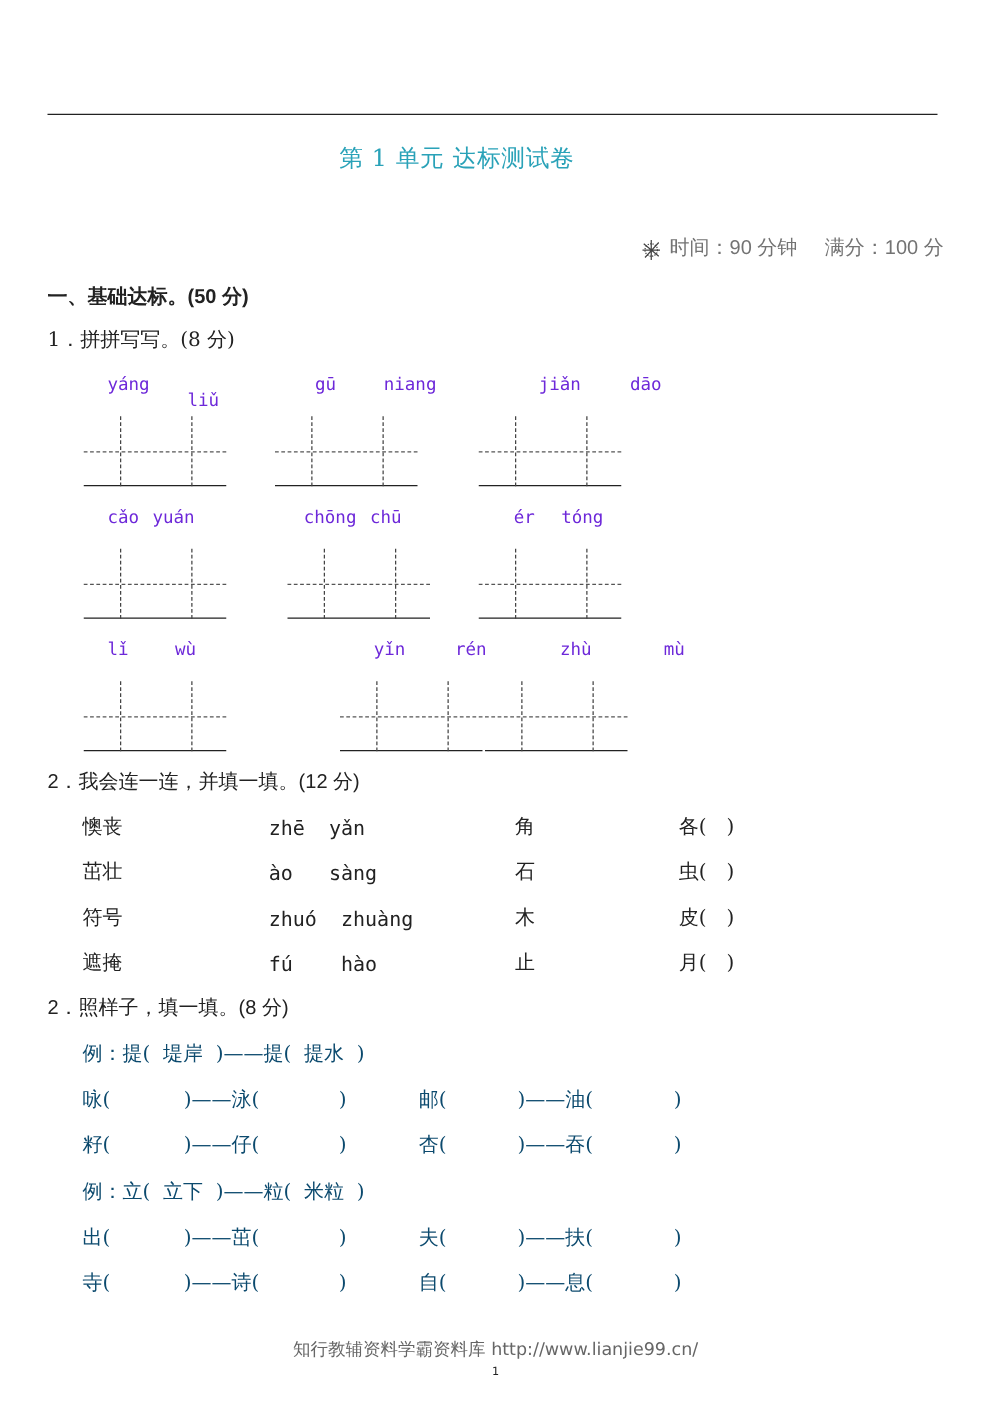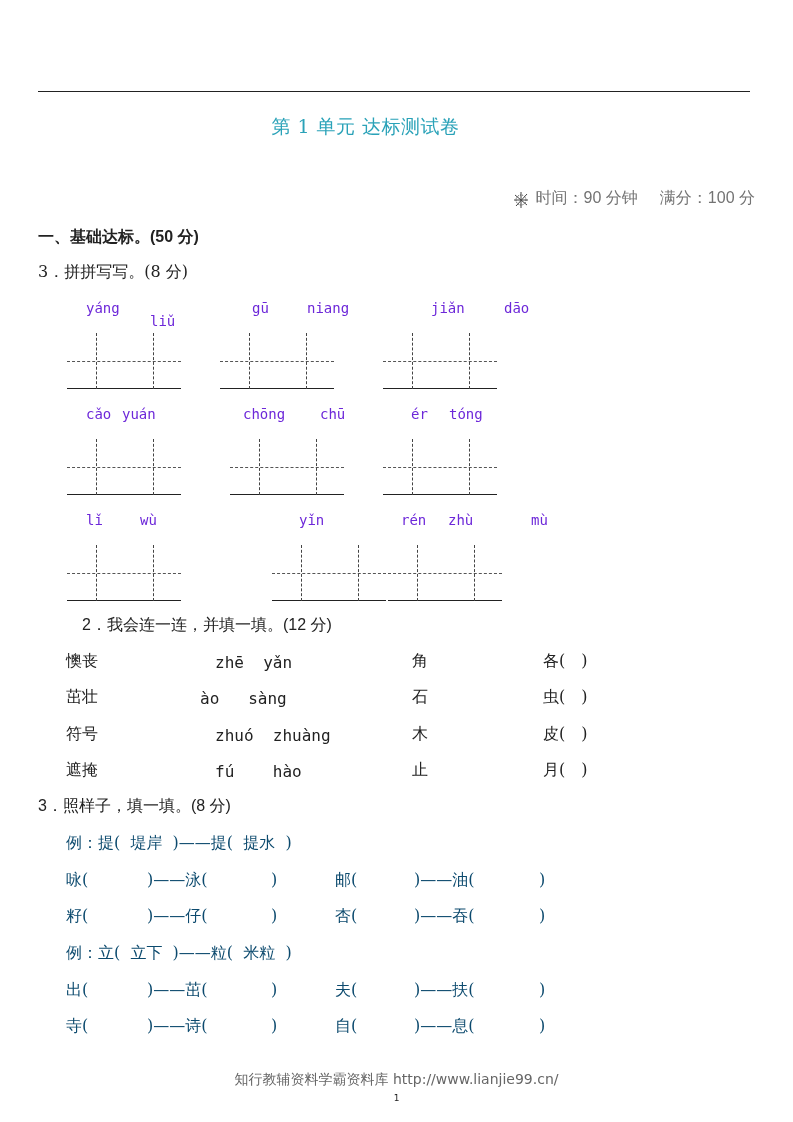--- a/index.html
+++ b/index.html
@@ -41,21 +41,21 @@
       </g>
     </svg>
   </span>
   <span>时间：90 分钟</span>
   <span style="width:10px;display:inline-block"></span>
   <span>满分：100 分</span>
 </div>
 
 <div class="abs sec-head">一、基础达标。(50 分)</div>
 
-<div class="abs q-head" style="top:262px;">3．拼拼写写。(8 分)</div>
+<div class="abs q-head" style="top:262px;">1．拼拼写写。(8 分)</div>
 
 <div class="abs pinyin" style="left:86px;top:300px;">yáng</div>
 <div class="abs pinyin" style="left:150px;top:300px;margin-top:13px;">liǔ</div>
 <div class="abs pinyin" style="left:252px;top:300px;">gū</div>
 <div class="abs pinyin" style="left:307px;top:300px;">niang</div>
 <div class="abs pinyin" style="left:431px;top:300px;">jiǎn</div>
 <div class="abs pinyin" style="left:504px;top:300px;">dāo</div>
 
 <div class="grid" style="left:67px;top:333px;width:114px;">
   <div class="h-dash"></div>
@@ -72,21 +72,21 @@
 <div class="grid" style="left:383px;top:333px;width:114px;">
   <div class="h-dash"></div>
     <div class="base"></div>
   <div class="v-dash" style="left:29px;"></div>
     <div class="v-dash" style="left:86px;"></div>
 </div>
 
 <div class="abs pinyin" style="left:86px;top:406px;">cǎo</div>
 <div class="abs pinyin" style="left:122px;top:406px;">yuán</div>
 <div class="abs pinyin" style="left:243px;top:406px;">chōng</div>
-<div class="abs pinyin" style="left:320px;top:406px;">chū</div>
+<div class="abs pinyin" style="left:296px;top:406px;">chū</div>
 <div class="abs pinyin" style="left:411px;top:406px;text-align:center;">ér</div>
 <div class="abs pinyin" style="left:449px;top:406px;">tóng</div>
 
 <div class="grid" style="left:67px;top:439px;width:114px;">
   <div class="h-dash"></div>
     <div class="base"></div>
   <div class="v-dash" style="left:29px;"></div>
     <div class="v-dash" style="left:86px;"></div>
 </div>
 <div class="grid" style="left:230px;top:439px;width:114px;">
@@ -98,21 +98,21 @@
 <div class="grid" style="left:383px;top:439px;width:114px;">
   <div class="h-dash"></div>
     <div class="base"></div>
   <div class="v-dash" style="left:29px;"></div>
     <div class="v-dash" style="left:86px;"></div>
 </div>
 
 <div class="abs pinyin" style="left:86px;top:512px;">lǐ</div>
 <div class="abs pinyin" style="left:140px;top:512px;">wù</div>
 <div class="abs pinyin" style="left:299px;top:512px;">yǐn</div>
-<div class="abs pinyin" style="left:364px;top:512px;margin-left:37px;">rén</div>
+<div class="abs pinyin" style="left:364px;top:512px;">rén</div>
 <div class="abs pinyin" style="left:448px;top:512px;">zhù</div>
 <div class="abs pinyin" style="left:531px;top:512px;">mù</div>
 
 <div class="grid" style="left:67px;top:545px;width:114px;">
   <div class="h-dash"></div>
     <div class="base"></div>
   <div class="v-dash" style="left:29px;"></div>
     <div class="v-dash" style="left:86px;"></div>
 </div>
 <div class="grid" style="left:272px;top:545px;width:114px;">
@@ -121,43 +121,43 @@
   <div class="v-dash" style="left:29px;"></div>
     <div class="v-dash" style="left:86px;"></div>
 </div>
 <div class="grid" style="left:388px;top:545px;width:114px;">
   <div class="h-dash"></div>
     <div class="base"></div>
   <div class="v-dash" style="left:29px;"></div>
     <div class="v-dash" style="left:86px;"></div>
 </div>
 
-<div class="abs q-head sans" style="top:615px;margin-left:44px;">2．我会连一连，并填一填。(12 分)</div>
+<div class="abs q-head sans" style="top:615px;">2．我会连一连，并填一填。(12 分)</div>
 
 <div class="abs row2" style="left:66px;top:651px;">懊丧</div>
 <div class="abs row2 pinyin" style="left:215px;top:653px;white-space:pre;">zhē  yǎn</div>
 <div class="abs row2" style="left:412px;top:651px;">角</div>
 <div class="abs row2" style="left:543px;top:651px;white-space:pre;">各(　)</div>
 
 <div class="abs row2" style="left:66px;top:687px;">茁壮</div>
-<div class="abs row2 pinyin" style="left:200px;top:689px;white-space:pre;">ào   sàng</div>
+<div class="abs row2 pinyin" style="left:215px;top:689px;white-space:pre;">ào   sàng</div>
 <div class="abs row2" style="left:412px;top:687px;">石</div>
 <div class="abs row2" style="left:543px;top:687px;white-space:pre;">虫(　)</div>
 
 <div class="abs row2" style="left:66px;top:724px;">符号</div>
 <div class="abs row2 pinyin" style="left:215px;top:726px;white-space:pre;">zhuó  zhuàng</div>
 <div class="abs row2" style="left:412px;top:724px;">木</div>
 <div class="abs row2" style="left:543px;top:724px;white-space:pre;">皮(　)</div>
 
 <div class="abs row2" style="left:66px;top:760px;">遮掩</div>
 <div class="abs row2 pinyin" style="left:215px;top:762px;white-space:pre;">fú    hào</div>
 <div class="abs row2" style="left:412px;top:760px;">止</div>
 <div class="abs row2" style="left:543px;top:760px;white-space:pre;">月(　)</div>
 
-<div class="abs q-head sans" style="top:796px;">3．照样子，填一填。(8 分)</div>
+<div class="abs q-head sans" style="top:796px;">2．照样子，填一填。(8 分)</div>
 <div class="abs row3" style="left:66px;top:833px;white-space:pre;">例：提(  堤岸  )——提(  提水  )</div>
 
 <div class="abs row3" style="left:66px;top:870px;">咏(</div>
 <div class="abs row3" style="left:147px;top:870px;">)——泳(</div>
 <div class="abs row3" style="left:271px;top:870px;">)</div>
 <div class="abs row3" style="left:335px;top:870px;">邮(</div>
 <div class="abs row3" style="left:414px;top:870px;">)——油(</div>
 <div class="abs row3" style="left:539px;top:870px;">)</div>
 
 <div class="abs row3" style="left:66px;top:906px;">籽(</div>

